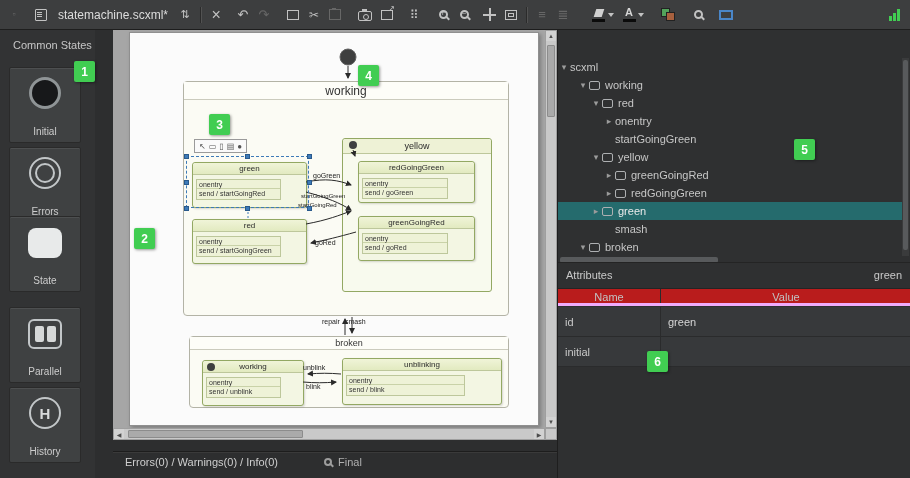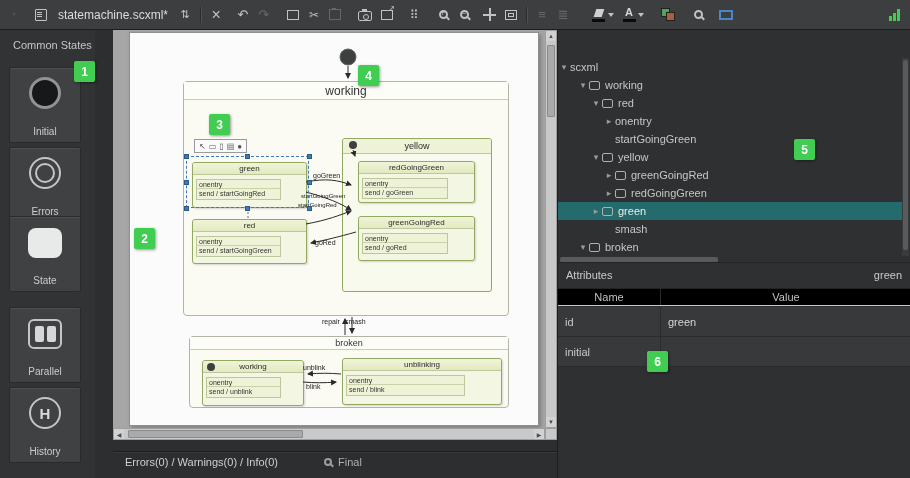--- a/index.html
+++ b/index.html
@@ -121,21 +121,21 @@
 .lvl0{}.lvl1{padding-left:19px}.lvl2{padding-left:32px}.lvl3{padding-left:45px}
 .tw{width:12px;display:inline-flex;justify-content:center;font-size:9px;color:#9b9b9b}
 .exp::before{content:"▾"} .col::before{content:"▸"}
 .tstate{width:11px;height:9px;border:1px solid #aeb0b2;border-radius:2px;margin-right:5px;flex:none}
 .tlabel{white-space:nowrap}
 #tree-vscroll{position:absolute;right:1px;top:28px;width:7px;height:198px;background:#3a3b3c}
 #tree-vscroll .dthumb{position:absolute;left:1px;top:2px;width:5px;height:190px;background:#585a5c;border-radius:2px}
 #tree-hscroll{position:absolute;left:2px;top:227px;width:340px;height:6px}
 #tree-hscroll .dthumb{position:absolute;left:0;top:0;width:158px;height:6px;background:#585a5c;border-radius:2px}
 #attr-header{top:232px;height:24px;line-height:24px;border-top:1px solid #242424}
-#attr-colhead{position:absolute;left:0;top:258px;width:353px;height:18px;background:#000000;border-top:1px solid #242424;border-bottom:1px solid #f0abfc;display:flex}
+#attr-colhead{position:absolute;left:0;top:258px;width:353px;height:18px;background:#b91c1c;border-top:1px solid #242424;border-bottom:3px solid #f0abfc;display:flex}
 .colcell{font-size:11px;color:#c2c2c2;text-align:center;line-height:17px}
 .col-name{width:103px;border-right:1px solid #2a2b2c}
 .col-value{flex:1}
 .attr-row{position:absolute;left:0;width:353px;height:30px;background:#37393b;border-bottom:1px solid #2a2b2c;display:flex}
 .acell{font-size:11px;color:#c9c9c9;line-height:30px;padding-left:7px}
 .a-name{width:103px;border-right:1px solid #2a2b2c}
 .a-value{flex:1;color:#d6d6d6}
 
 
 .badge{position:absolute;z-index:50;width:21px;height:21px;background:#41cd52;border-radius:2px;color:#fff;font-size:12px;font-weight:bold;display:flex;align-items:center;justify-content:center;box-shadow:1px 1px 3px rgba(0,0,0,.4)}

